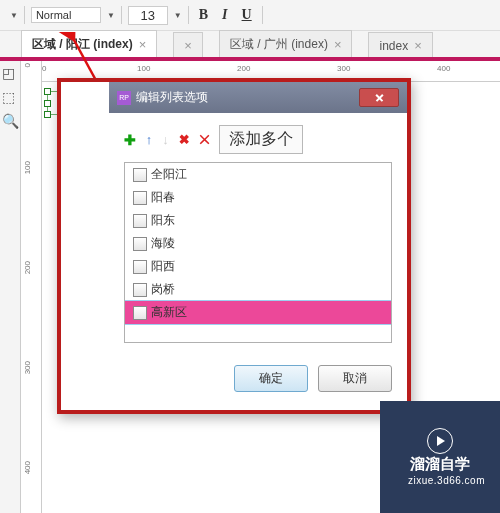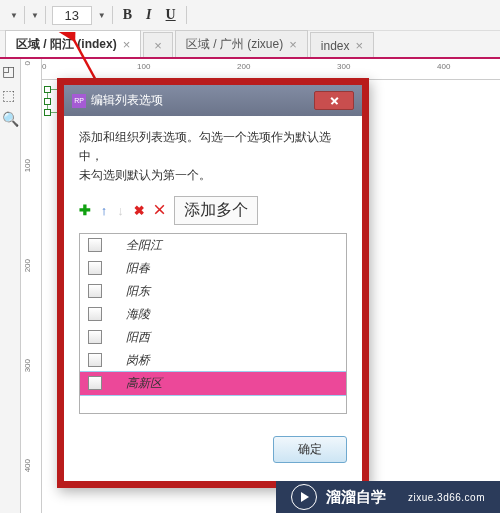--- a/index.html
+++ b/index.html
@@ -2,98 +2,99 @@
 <html><head>
   <meta charset="utf-8">
   <style>
     body { margin: 0; background: #fff; font-family: Arial, sans-serif; font-size: 12px; color: #333; overflow: hidden; }
     .toolbar { background: #f4f4f4; border-bottom: 1px solid #ddd; padding: 5px 10px; display: flex; align-items: center; gap: 6px; height: 20px; }
     .tb-select { background: #fff; border: 1px solid #ccc; font-size: 11px; padding: 1px 4px; min-width: 60px; }
     .tb-num { background: #fff; border: 1px solid #ccc; font-size: 13px; padding: 1px 4px; width: 30px; text-align: center; }
     .tb-sep { width: 1px; height: 18px; background: #ccc; }
     .tb-btn { font-weight: bold; font-family: serif; font-size: 14px; padding: 0 4px; cursor: pointer; }
     .tb-arrow { font-size: 8px; color: #555; }
-    .tabs { background: #f4f4f4; border-bottom: 2px solid #be185d; padding: 0 5px; display: flex; height: 26px; align-items: end; }
+    .tabs { background: #f4f4f4; border-bottom: 4px solid #be185d; padding: 0 21px; display: flex; height: 26px; align-items: end; gap: 14px; }
     .tab { padding: 5px 10px 4px; font-size: 12px; border: 1px solid #ccc; border-bottom: none; margin-right: 2px; display: flex; align-items: center; gap: 6px; cursor: pointer; }
     .tab.active { background: #fff; font-weight: bold; }
     .tab:not(.active) { background: #eee; color: #555; font-weight: normal; }
     .tab-x { color: #999; font-weight: normal; font-size: 13px; }
     .workspace { display: flex; height: 460px; }
     .side-tools { width: 20px; background: #f4f4f4; border-right: 1px solid #ccc; display: flex; flex-direction: column; gap: 8px; align-items: center; padding-top: 5px; }
     .side-icon { width: 16px; height: 16px; color: #555; font-size: 14px; line-height: 1; cursor: pointer; }
     .vruler { width: 20px; background: #fff; border-right: 1px solid #ccc; position: relative; font-size: 8px; color: #777; }
     .vruler span { position: absolute; left: 2px; writing-mode: vertical-lr; transform: rotate(180deg); }
     .canvas-wrap { flex: 1; position: relative; background: #fff; }
     .hruler { height: 20px; background: #fff; border-bottom: 1px solid #ccc; position: relative; font-size: 8px; color: #777; }
     .hruler span { position: absolute; top: 3px; }
     .canvas { position: absolute; inset: 20px 0 0 0; }
     .widget { position: absolute; top: 10px; left: 5px; width: 110px; height: 22px; border: 1px solid #70b070; background: #fff; }
     .handle { position: absolute; width: 5px; height: 5px; background: #fff; border: 1px solid #208020; }
     .h-nw { top: -4px; left: -4px; } .h-n { top: -4px; left: 50%; margin-left: -3px; } .h-ne { top: -4px; right: -4px; }
     .h-w { top: 50%; left: -4px; margin-top: -3px; } .h-e { top: 50%; right: -4px; margin-top: -3px; }
     .h-sw { bottom: -4px; left: -4px; } .h-s { bottom: -4px; left: 50%; margin-left: -3px; } .h-se { bottom: -4px; right: -4px; }
     
-    .dialog { position: absolute; top: 78px; left: 57px; width: 298px; background: #fff; border: 7px solid #b91c1c; box-shadow: 2px 4px 12px rgba(0,0,0,.3); }
+    .dialog { position: absolute; top: 78px; left: 57px; width: 298px; background: #fff; border: 4px solid #b91c1c; box-shadow: 2px 4px 12px rgba(0,0,0,.3); padding-left: 48px; }
     .dlg-title { background: linear-gradient(#828ca3, #6b748a); color: #fff; padding: 6px 8px; display: flex; align-items: center; gap: 5px; font-size: 12px; }
     .dlg-icon { width: 14px; height: 14px; background: #a55bd4; font-size: 7px; color: #fff; display: flex; align-items: center; justify-content: center; }
     .dlg-close { margin-left: auto; width: 38px; height: 17px; background: #c94e4e; border: 1px solid #963838; border-radius: 2px; color: #fff; display: flex; align-items: center; justify-content: center; cursor: pointer; position: relative; }
     .dlg-close::before { content: ""; position: absolute; width: 9px; height: 1.5px; background: #fff; transform: rotate(45deg); }
     .dlg-close::after { content: ""; position: absolute; width: 9px; height: 1.5px; background: #fff; transform: rotate(-45deg); }
     .dlg-body { padding: 12px 15px 18px; }
     .dlg-msg { font-size: 12px; line-height: 1.6; color: #333; margin-bottom: 10px; }
     .dlg-ops { display: flex; align-items: center; gap: 10px; margin-bottom: 8px; }
     .op-add { color: #10a010; font-weight: bold; font-size: 14px; cursor: pointer; }
     .op-up { color: #2a68c8; font-weight: bold; font-size: 13px; cursor: pointer; }
     .op-dn { color: #cfcfcf; font-weight: bold; font-size: 13px; cursor: pointer; }
     .op-del { color: #d22; font-weight: bold; font-size: 13px; cursor: pointer; }
     .op-dall { color: #d22; font-weight: bold; font-size: 12px; cursor: pointer; }
     .op-btn { border: 1px solid #b8b8b8; background: #fafafa; padding: 3px 9px; font-size: 16px; cursor: pointer; }
     .dlg-list { border: 1px solid #b0b0b0; height: 179px; overflow: auto; }
-    .item { display: flex; align-items: center; padding: 3px 8px; gap: 24px; font-size: 12px; cursor: pointer; font-style: italic; }
+    .item { display: flex; align-items: center; padding: 3px 8px; gap: 4px; font-size: 12px; cursor: pointer; }
     .item.sel { background: #ec4899; outline: 1px solid #9dcff0; }
     .chk { width: 12px; height: 12px; border: 1px solid #8a8a8a; background: linear-gradient(#fff, #e6e6e6); }
     .dlg-btns { display: flex; justify-content: flex-end; gap: 10px; margin-top: 22px; }
     .dlg-btn { width: 72px; padding: 4px 0; text-align: center; font-size: 12px; border: 1px solid #9a9a9a; border-radius: 3px; cursor: pointer; }
     .btn-ok { background: linear-gradient(#f0f7fc, #cde5f4); border-color: #6fa9cf; }
     .btn-cancel { background: linear-gradient(#fdfdfd, #e5e5e5); }
     
     .arrow { position: absolute; pointer-events: none; }
-    .watermark { position: absolute; right: 0; bottom: 0; background: #2b3b5a; color: #fff; padding: 3px 15px; display: flex; align-items: center; gap: 9px; }
+    .watermark { position: absolute; right: 0; bottom: 0; background: #2b3b5a; color: #fff; padding: 27px 15px; display: flex; align-items: center; gap: 1px; flex-direction: column; }
     .wm-logo { width: 24px; height: 24px; border: 1.5px solid #fff; border-radius: 50%; display: flex; align-items: center; justify-content: center; }
     .wm-tri { width: 0; height: 0; border-left: 8px solid #fff; border-top: 5px solid transparent; border-bottom: 5px solid transparent; margin-left: 2px; }
     .wm-txt { font-size: 15px; font-weight: bold; }
     .wm-url { font-size: 10px; margin-left: 13px; letter-spacing: .5px; }
   </style>
 </head>
 <body>
 
 <div class="toolbar">
   <span class="tb-arrow">▼</span>
   <span class="tb-sep"></span>
+  <div class="tb-select">Normal</div>
   <span class="tb-arrow">▼</span>
   <span class="tb-sep"></span>
   <div class="tb-num">13</div>
   <span class="tb-arrow">▼</span>
   <span class="tb-sep"></span>
   <span class="tb-btn">B</span>
   <span class="tb-btn" style="font-style:italic">I</span>
   <span class="tb-btn" style="text-decoration:underline">U</span>
   <span class="tb-sep"></span>
 </div>
 
 <div class="tabs">
   <div class="tab active">
     <span>区域 / 阳江 (index)</span>
     <span class="tab-x">×</span>
   </div>
   <div class="tab">
     <span class="tab-x">×</span>
   </div>
   <div class="tab">
-    <span>区域 / 广州 (zixue)</span>
+    <span>区域 / 广州 (index)</span>
     <span class="tab-x">×</span>
   </div>
   <div class="tab">
     <span>index</span>
     <span class="tab-x">×</span>
   </div>
 </div>
 
 <div class="workspace">
   <div class="side-tools">
@@ -148,23 +149,20 @@
   <line x1="115" y1="68" x2="10" y2="8" stroke="#d11" stroke-width="2.5" marker-end="url(#ah2)"></line>
 </svg>
 
 <div class="dialog">
   <div class="dlg-title">
     <div class="dlg-icon">RP</div>
     <span>编辑列表选项</span>
     <div class="dlg-close"></div>
   </div>
   <div class="dlg-body">
-    <div class="dlg-msg">
-      <span>添加和组织列表选项。勾选一个选项作为默认选中，</span><br><span>未勾选则默认为第一个。</span>
-    </div>
     <div class="dlg-ops">
       <span class="op-add">✚</span>
       <span class="op-up">↑</span>
       <span class="op-dn">↓</span>
       <span class="op-del">✖</span>
       <span class="op-dall">⨉</span>
       <div class="op-btn">添加多个</div>
     </div>
     <div class="dlg-list">
       <div class="item">
@@ -191,20 +189,21 @@
           <div class="chk"></div>
           <span>岗桥</span>
         </div>
       <div class="item sel">
           <div class="chk"></div>
           <span>高新区</span>
         </div>
     </div>
     <div class="dlg-btns">
       <div class="dlg-btn btn-ok">确定</div>
+      <div class="dlg-btn btn-cancel">取消</div>
     </div>
   </div>
 </div>
 
 <div class="watermark">
   <div class="wm-logo">
       <div class="wm-tri"></div>
     </div>
   <span class="wm-txt">溜溜自学</span>
   <span class="wm-url">zixue.3d66.com</span>

